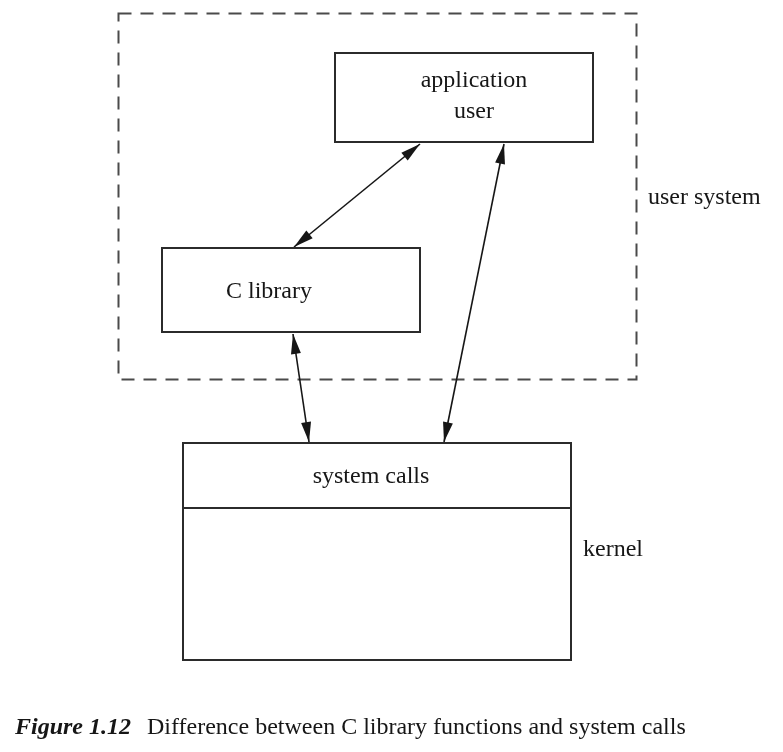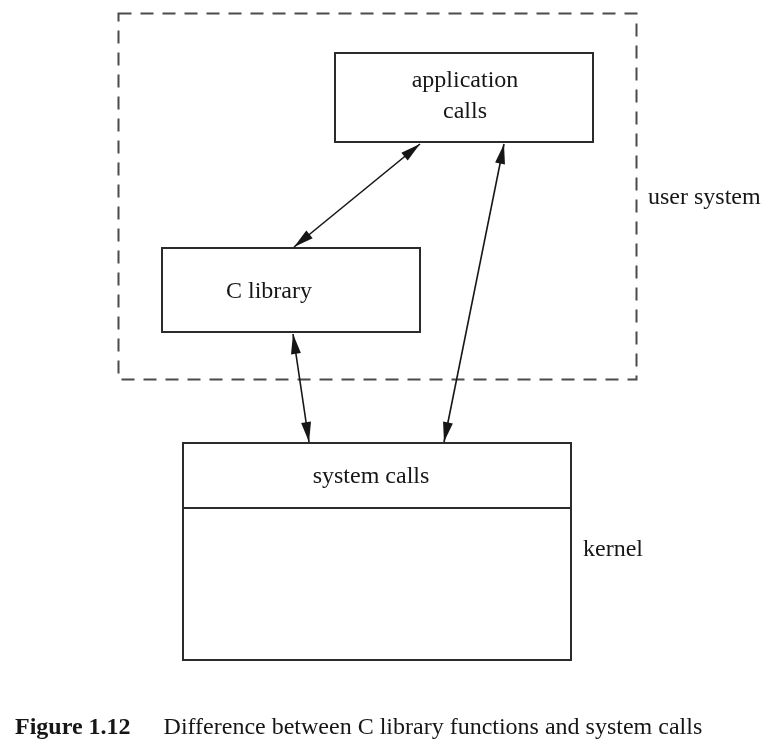--- a/index.html
+++ b/index.html
@@ -63,21 +63,22 @@
   .caption {
     position: absolute;
     left: 15px;
     top: 712px;
     font-size: 24px;
     line-height: 28px;
     white-space: nowrap;
   }
   .caption .fig-num {
     font-weight: bold;
-    margin-right: 33px;
+    margin-right: 16px;
+    font-style: italic;
   }
 </style>
 </head>
 <body>
 
 <div class="stage">
 
   <svg class="canvas-svg" viewBox="0 0 783 752" xmlns="http://www.w3.org/2000/svg">
     <defs>
       <marker id="ah" markerUnits="userSpaceOnUse" markerWidth="22" markerHeight="12" viewBox="0 0 22 12" refX="21" refY="6" orient="auto-start-reverse">
@@ -95,23 +96,23 @@
 
     <rect class="box-rect" x="335" y="53" width="258" height="89"></rect>
 
     <rect class="box-rect" x="162" y="248" width="258" height="84"></rect>
 
     <rect class="box-rect" x="183" y="443" width="388" height="217"></rect>
 
     <line class="divider-line" x1="183" y1="508" x2="571" y2="508"></line>
   </svg>
 
-  <div class="node-label" style="left:324px; top:53px; width:258px; height:84px;padding-left:12px;">
+  <div class="node-label" style="left:333px; top:53px; width:258px; height:84px;padding-left:12px;">
     <span>application</span>
-    <span>calls</span>
+    <span>user</span>
   </div>
 
   <div class="node-label" style="left:162px; top:248px; width:214px; height:84px;">
     <span>C library</span>
   </div>
 
   <div class="node-label" style="left:183px; top:443px; width:376px; height:65px;">
     <span>system calls</span>
   </div>
 

